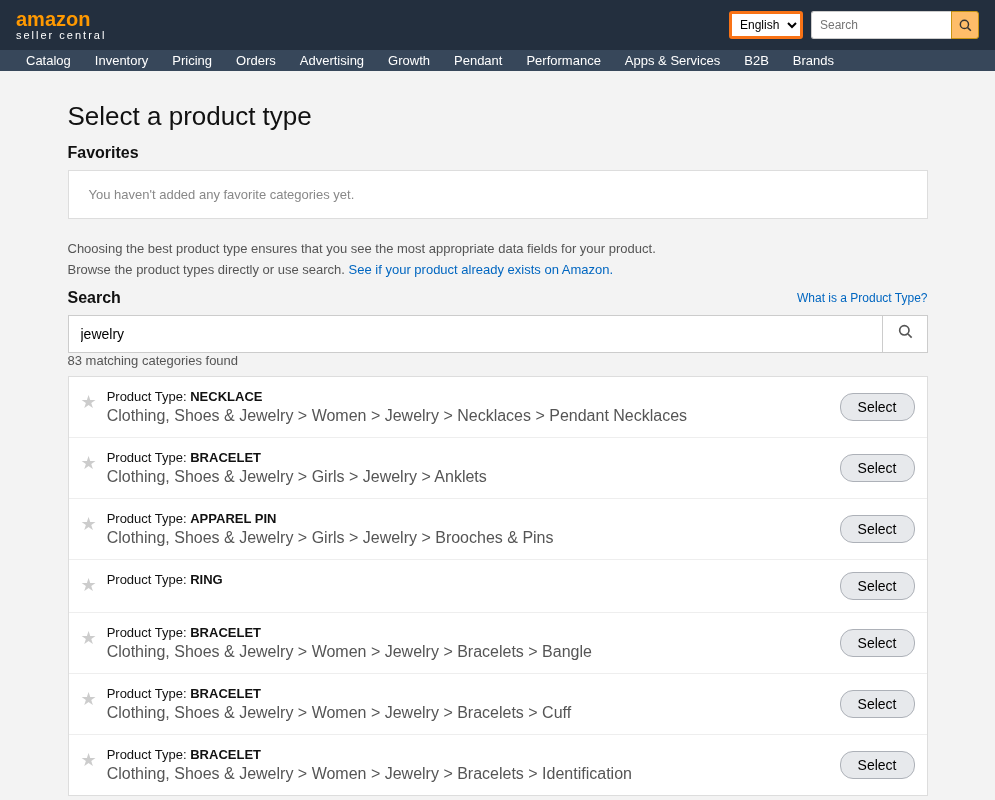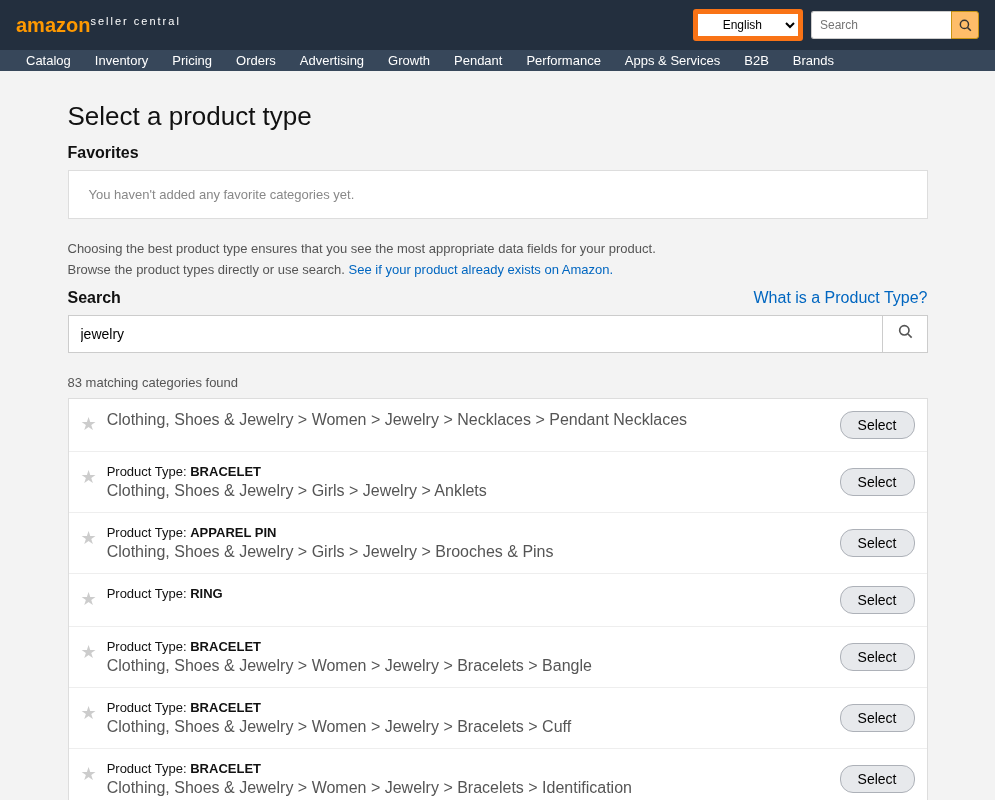--- a/index.html
+++ b/index.html
@@ -9,45 +9,44 @@
     #header {
       background: #232f3e;
       display: flex;
       align-items: center;
       justify-content: space-between;
       padding: 6px 16px;
       height: 50px;
     }
     #logo-area {
       display: flex;
-      flex-direction: row;
+      flex-direction: column;
     }
     #logo-text {
       color: #ff9900;
       font-size: 18px;
       font-weight: bold;
       line-height: 1;
     }
     #logo-sub {
       color: #fff;
       font-size: 11px;
       letter-spacing: 2px;
     }
     #header-right {
       display: flex;
       align-items: center;
       gap: 8px;
     }
     #lang-select {
-      padding: 3px 20px;
+      padding: 3px 4px;
       font-size: 12px;
-      border: 5px solid #f97316;
+      border: 3px solid #f97316;
       border-radius: 3px;
       background: #fff;
-      text-align: right;
     }
     #search-bar {
       display: flex;
       align-items: center;
     }
     #header-search-input {
       padding: 4px 8px;
       font-size: 12px;
       border: 1px solid #ccc;
       border-right: none;
@@ -138,31 +137,31 @@
       margin-bottom: 8px;
     }
 
     #search-label {
       font-size: 16px;
       font-weight: bold;
     }
 
     #what-is-link {
       color: #0066c0;
-      font-size: 16px;
+      font-size: 12px;
       text-decoration: none;
       cursor: pointer;
       margin-left: 28px;
     }
 
     #product-search-wrapper {
       display: flex;
       border: 1px solid #ccc;
       background: #fff;
-      margin-bottom: 22px;
+      margin-bottom: 0;
     }
 
     #product-search-input {
       flex: 1;
       border: none;
       outline: none;
       padding: 10px 12px;
       font-size: 14px;
     }
 
@@ -315,20 +314,23 @@
         </svg>
       </button>
     </div>
 
     <div id="results-count">83 matching categories found</div>
 
     <div id="results-list">
         <div class="result-item">
     <span class="star-icon" title="Add to favorites">★</span>
     <div class="result-info">
+      <div class="result-title">
+        <span>Product Type: </span><strong>NECKLACE</strong>
+      </div>
       <div class="result-path">Clothing, Shoes &amp; Jewelry &gt; Women &gt; Jewelry &gt; Necklaces &gt; Pendant Necklaces</div>
     </div>
     <button class="select-btn">Select</button>
   </div>
         <div class="result-item">
     <span class="star-icon" title="Add to favorites">★</span>
     <div class="result-info">
       <div class="result-title">
         <span>Product Type: </span><strong>BRACELET</strong>
       </div>

